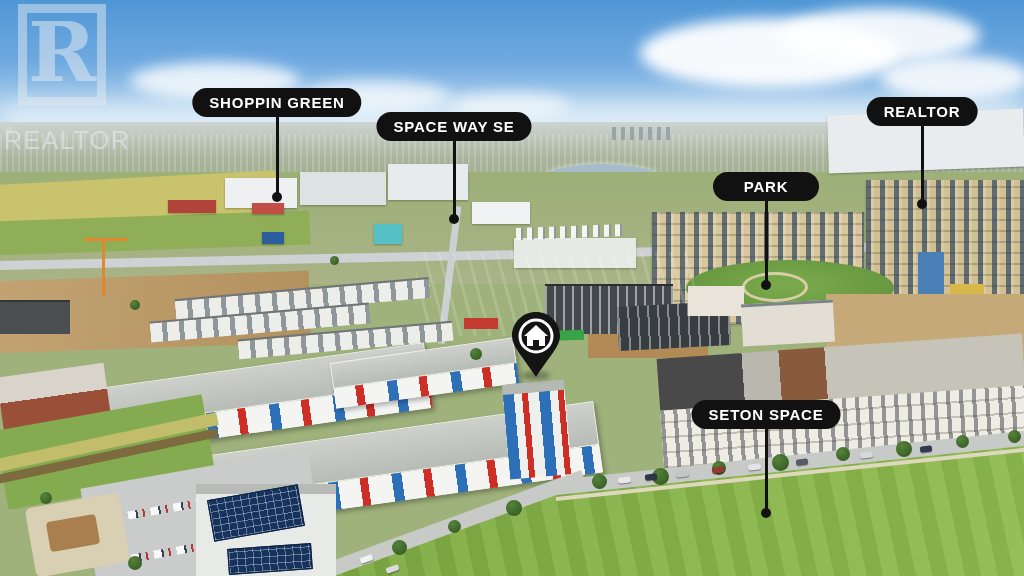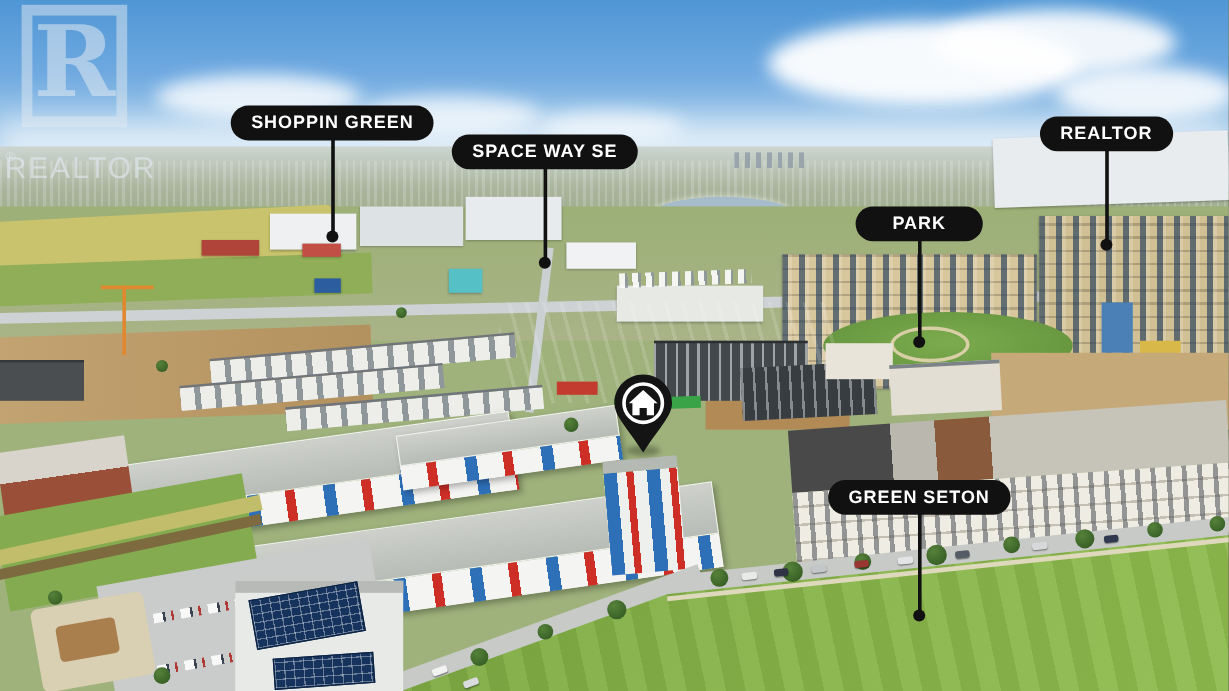--- a/index.html
+++ b/index.html
@@ -246,21 +246,21 @@
     <div class="pill">PARK</div>
   </div>
   <div class="ann" style="left:922px;top:97px">
     <div class="leader" style="top:28px;height:79px"></div>
     <div class="ldot" style="top:102px"></div>
     <div class="pill">REALTOR</div>
   </div>
   <div class="ann" style="left:766px;top:400px">
     <div class="leader" style="top:28px;height:85px"></div>
     <div class="ldot" style="top:108px"></div>
-    <div class="pill">GREEN SETON</div>
+    <div class="pill">SETON SPACE</div>
   </div>
 
   <div class="pin-shadow"></div>
   <div class="pin">
     <svg width="52" height="67" viewBox="0 0 52 67">
       <path d="M26 1C39.2 1 50 11.6 50 24.6 50 35.4 41.3 42.8 26 66 10.7 42.8 2 35.4 2 24.6 2 11.6 12.8 1 26 1Z" fill="#141414"></path>
       <circle cx="26" cy="25" r="16" fill="none" stroke="#ffffff" stroke-width="3"></circle>
       <path d="M26 14 L38 25 H35 V35 H29 V29 H23 V35 H17 V25 H14 Z" fill="#ffffff"></path>
     </svg>
   </div>

